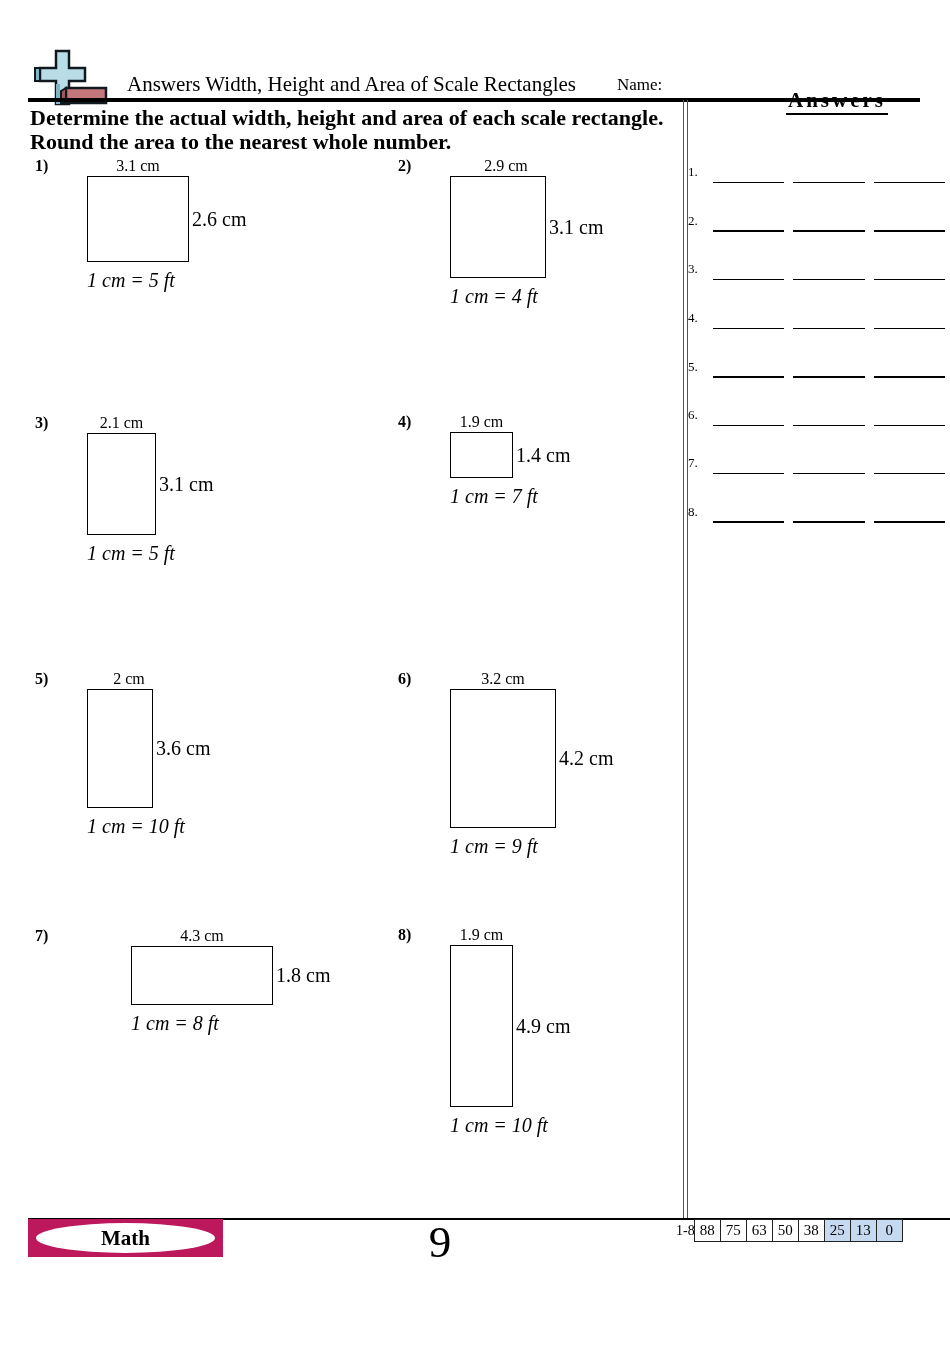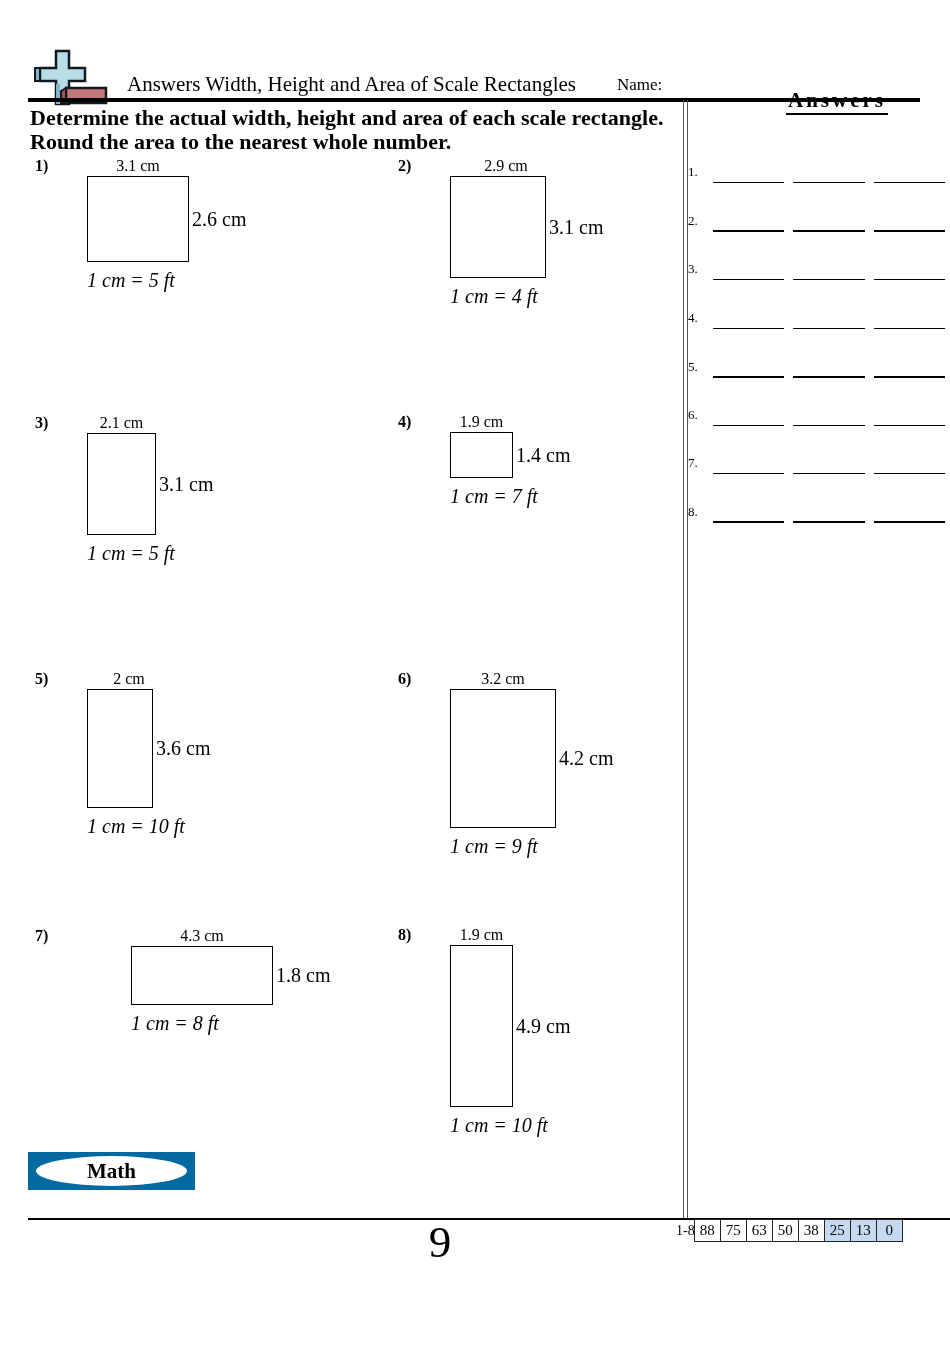--- a/index.html
+++ b/index.html
@@ -32,21 +32,21 @@
         border-left:1px solid #555;border-right:1px solid #555;box-sizing:content-box;}
   
   .answers-title{position:absolute;left:688px;top:88px;width:200px;text-align:right;}
   .answers-title span{font-weight:bold;font-size:21px;letter-spacing:3px;border-bottom:2px solid #000;padding:0 2px 1px 2px;}
   .answer-row{position:absolute;left:688px;width:257px;height:18px;display:flex;align-items:flex-end;gap:9px;}
   .answer-row .anum{flex:none;width:16px;font-size:13px;padding-bottom:3px;}
   .answer-row .blank{flex:1;border-bottom:1px solid #000;height:100%;}
   .answer-row.thick .blank{border-bottom-width:2px;}
   
   .footer-rule{position:absolute;left:28px;top:1218px;width:922px;height:2px;background:#000;}
-  .math-logo{position:absolute;left:28px;top:1152px;width:167px;height:38px;background:#0369a1;}
+  .math-logo{position:absolute;left:28px;top:1219px;width:195px;height:38px;background:#be185d;}
   .math-logo .ellipse{position:absolute;left:8px;right:8px;top:4px;bottom:4px;background:#fff;border-radius:50%;
                       display:flex;align-items:center;justify-content:center;}
   .math-logo .ellipse span{font-weight:bold;font-size:21px;}
   .page-number{position:absolute;left:405px;top:1216px;width:70px;text-align:center;font-size:45px;}
   .grade-table{position:absolute;left:676px;top:1219px;display:flex;align-items:stretch;font-size:15px;}
   .grade-table .gt-label{align-self:center;font-size:14px;}
   .grade-table .cell{width:25px;text-align:center;line-height:21px;border:1px solid #222;margin-left:-1px;background:#fff;}
   .grade-table .cell.hl{background:#c5d9f1;}
 </style>
 </head>

